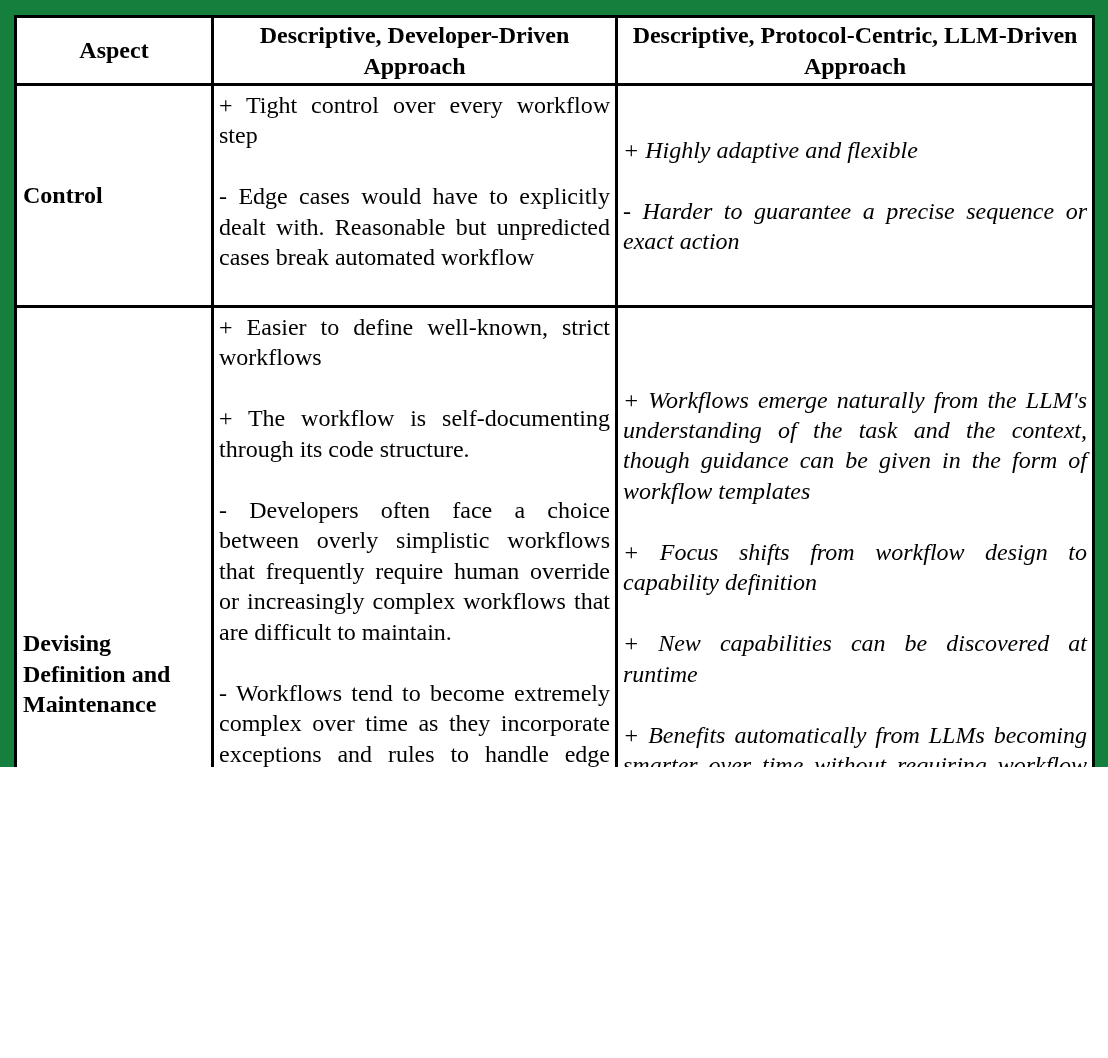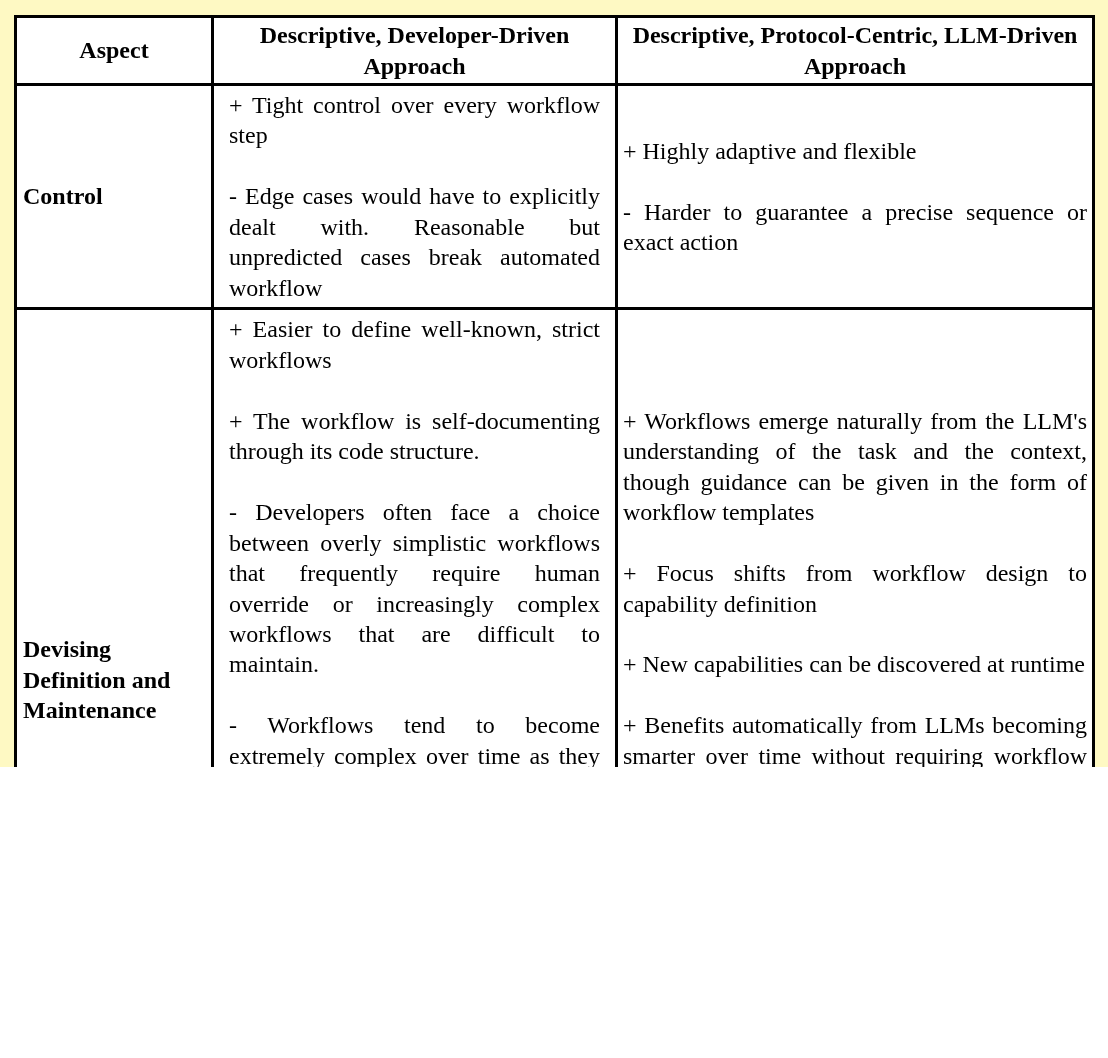--- a/index.html
+++ b/index.html
@@ -5,21 +5,21 @@
   html, body {
     margin: 0;
     padding: 0;
     background: #ffffff;
   }
   .page {
     width: 1108px;
     height: 767px;
     box-sizing: border-box;
     padding: 15px 16px 17px 14px;
-    background: #fef9c3;
+    background: #15803d;
     overflow: hidden;
   }
   table.comparison {
     border-collapse: collapse;
     table-layout: fixed;
     width: 1078px;
     font-family: "Liberation Serif", "DejaVu Serif", serif;
     font-size: 24px;
     color: #000000;
     background: #ffffff;
@@ -46,29 +46,30 @@
     text-align: left;
     vertical-align: middle;
     padding: 2px 6px;
     line-height: 1.27;
     margin-top: 8px;
   }
   td.cell-prescriptive {
     vertical-align: top;
     text-align: justify;
     white-space: pre-wrap;
-    padding: 4px 15px;
+    padding: 4px 5px;
     line-height: 1.27;
   }
   td.cell-descriptive {
     vertical-align: middle;
     text-align: justify;
     white-space: pre-wrap;
     padding: 12px 5px;
     line-height: 1.27;
+    font-style: italic;
   }
 </style>
 </head>
 <body>
 
 <div class="page">
   <table class="comparison">
     <colgroup>
       <col style="width:197px">
       <col style="width:404px">

